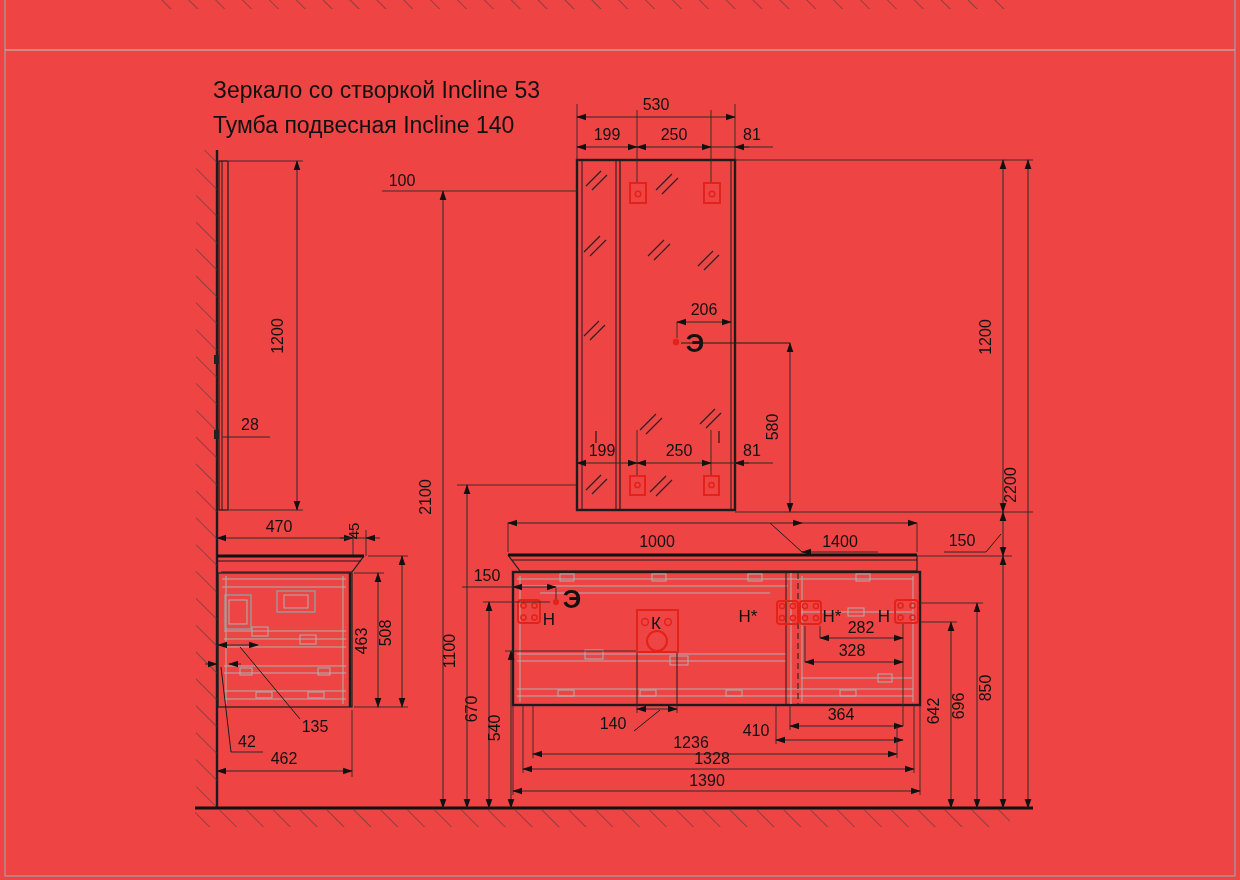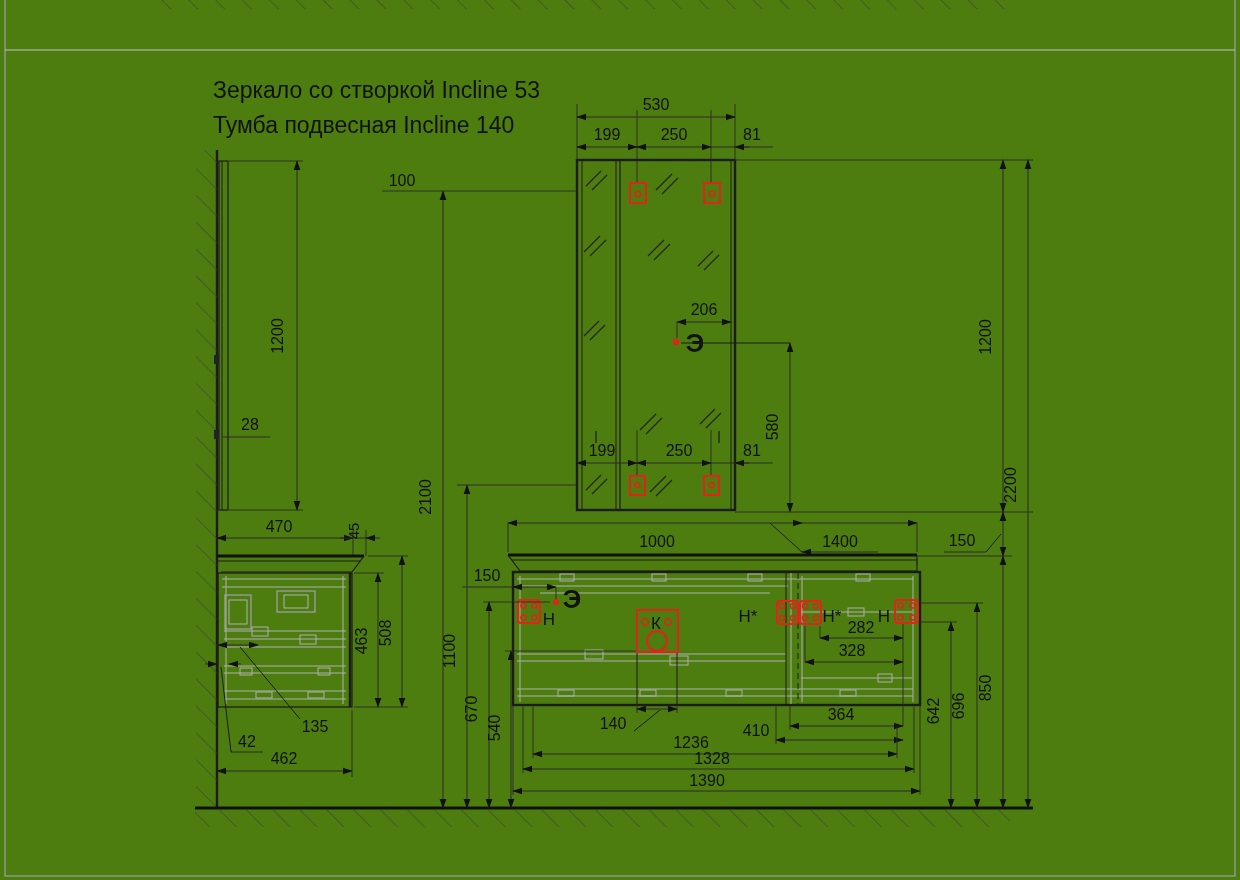--- a/index.html
+++ b/index.html
@@ -1,16 +1,16 @@
 <!DOCTYPE html>
 <html><head>
 <meta charset="utf-8">
 <style>
   html,body{margin:0;padding:0;background:#ffffff;}
-  .page{position:relative;width:1240px;height:880px;background:#4d7c0f;overflow:hidden;
+  .page{position:relative;width:1240px;height:880px;background:#ef4444;overflow:hidden;
         font-family:"Liberation Sans",sans-serif;}
   svg{display:block;}
   .ln{stroke:#1c1c1c;stroke-width:1.2;fill:none;}
   .thk{stroke:#1c1c1c;stroke-width:2.4;fill:none;}
   .thk3{stroke:#111;stroke-width:3;fill:none;}
   .thin{stroke:#1c1c1c;stroke-width:1;fill:none;}
   .gry{stroke:#b0b0b0;stroke-width:1;fill:none;}
   .gry2{stroke:#9a9a9a;stroke-width:1.4;fill:none;}
   .dimln{stroke:#2a2a2a;stroke-width:1;fill:none;}
   .extln{stroke:#2a2a2a;stroke-width:0.9;fill:none;}

